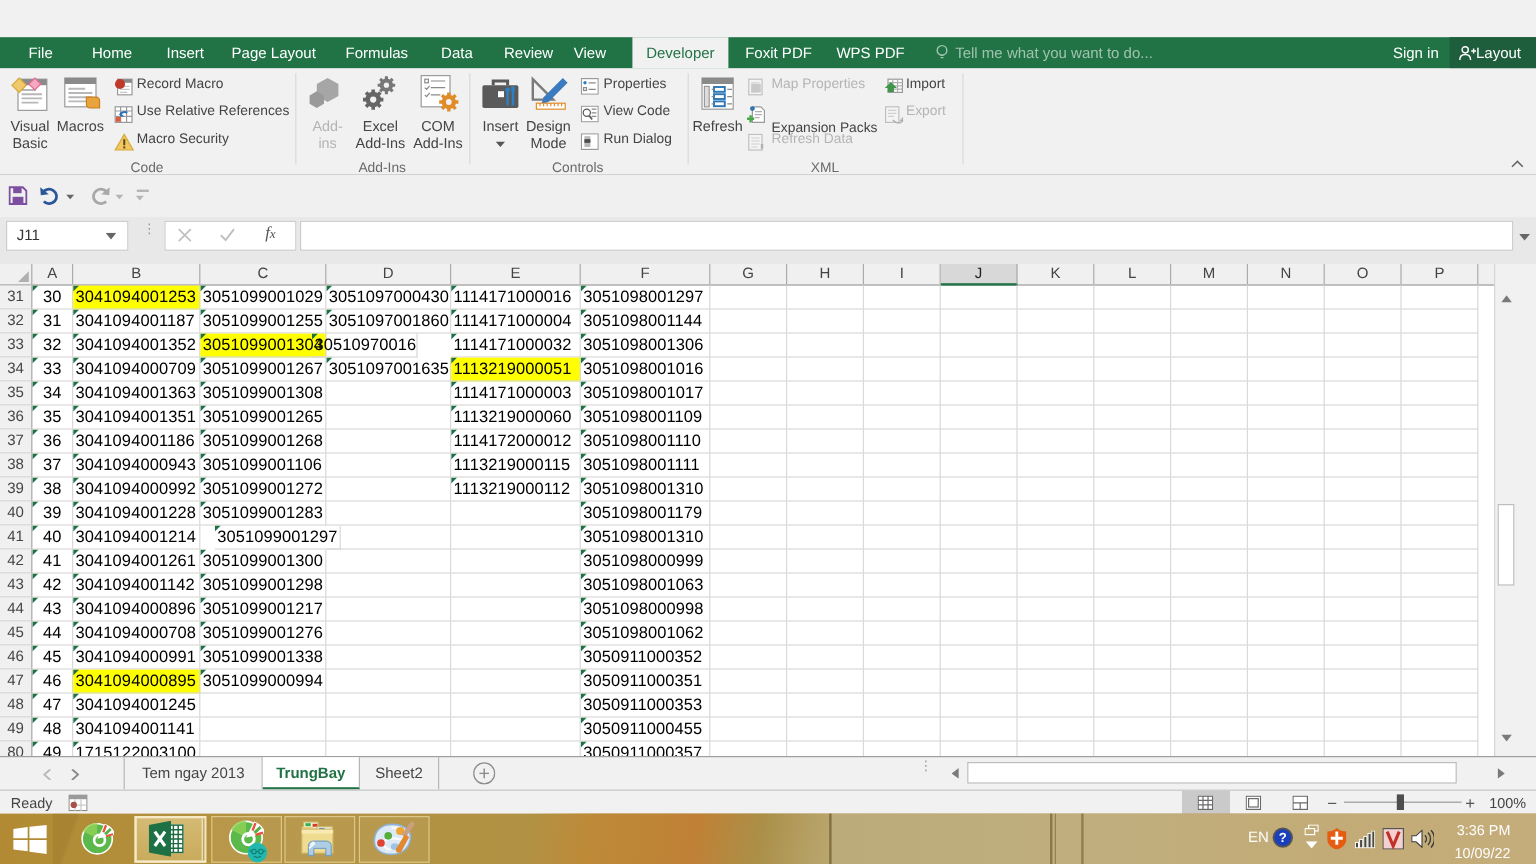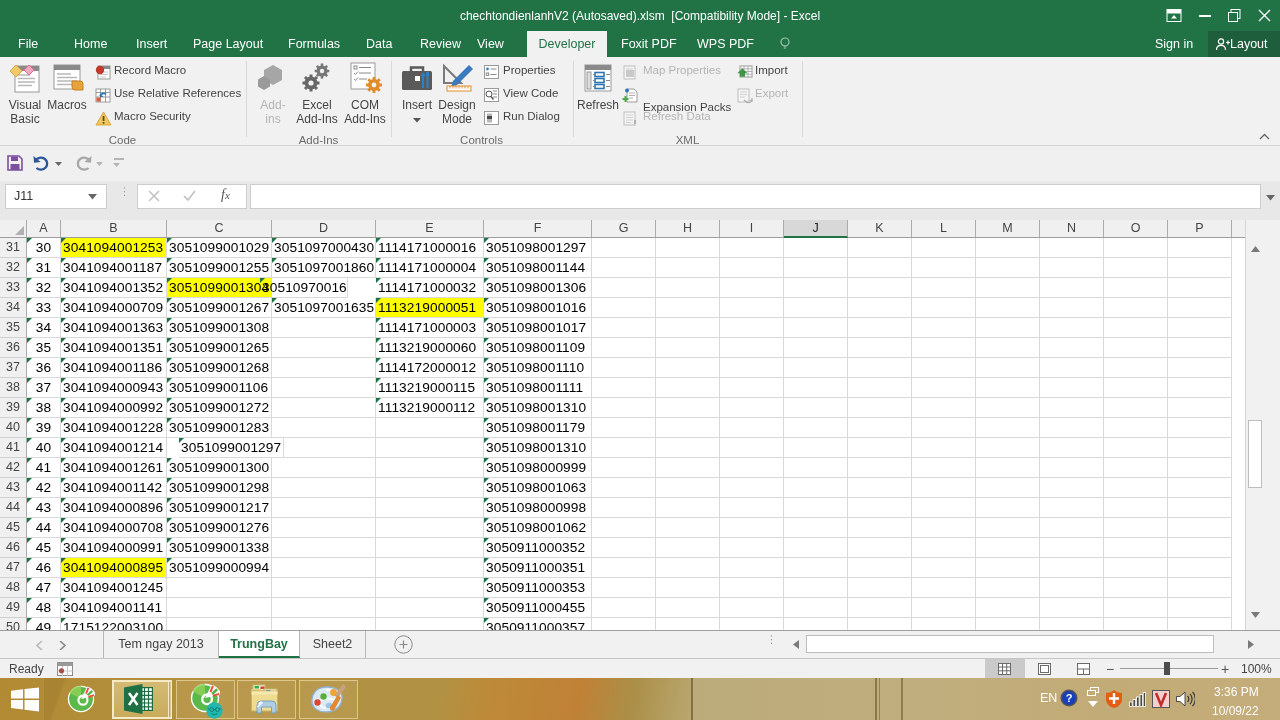--- a/index.html
+++ b/index.html
@@ -3,21 +3,21 @@
 * { margin:0; padding:0; box-sizing:border-box; }
 html,body { width:1280px; height:720px; overflow:hidden; font-family:"Liberation Sans", sans-serif; }
 #page { position:relative; width:1280px; height:720px; background:#f1f1f1; }
 .abs { position:absolute; }
 
 
 #titlebar { position:absolute; left:0; top:0; width:1280px; height:31px; background:#217346; color:#fff; }
 #titletext { position:absolute; top:9px; left:0; width:100%; text-align:center; font-size:12px; color:#fff; }
 
 #tabrow { position:absolute; left:0; top:31px; width:1280px; height:26px; background:#217346; }
-.rtab { position:absolute; top:0; height:26px; line-height:26px; color:#fff; font-size:12.5px; text-align:left; white-space:nowrap; }
+.rtab { position:absolute; top:0; height:26px; line-height:26px; color:#fff; font-size:12.5px; text-align:right; white-space:nowrap; }
 #devtab { position:absolute; left:527px; top:0; width:80px; height:26px; background:#f1f1f1; color:#217346; text-align:center; line-height:26px; font-size:12.5px; }
 
 #ribbon { position:absolute; left:0; top:57px; width:1280px; height:89px; background:#f1f1f1; border-bottom:1px solid #d2d2d2; }
 .gsep { position:absolute; top:4px; height:76px; width:1px; background:#d9d9d9; }
 .glabel { position:absolute; top:77px; height:14px; font-size:11.5px; color:#6a6a6a; text-align:center; }
 .bigbtn { position:absolute; top:3px; text-align:center; font-size:12px; color:#444; }
 .smalltxt { position:absolute; font-size:11.5px; color:#444; white-space:nowrap; }
 .smalltxt.dis { color:#b4b4b4; }
 
 #qat { position:absolute; left:0; top:146px; width:1280px; height:35px; background:#f0f0f0; }
@@ -51,56 +51,38 @@
 #taskbar { position:absolute; left:0; top:678px; width:1280px; height:42px;
   background:linear-gradient(95deg,#b28a33 0%,#b28e3a 8%,#b29242 20%,#b09245 40%,#b29548 52%,#b59a52 60%); }
 .tbtn { position:absolute; top:2px; width:59px; height:39px; }
 .tbtn.run { border:1px solid rgba(240,222,170,0.65); background:rgba(255,244,214,0.08); }
 .tbtn.active { border:2px solid rgba(250,240,210,0.9); background:linear-gradient(180deg,#d4ba74,#c9ab5c); }
 .traytext { position:absolute; color:#fdfdfd; font-size:12.5px; }
 </style></head>
 <body>
 <div id="page">
 
-<div id="titlebar">
-  <div id="titletext">chechtondienlanhV2 (Autosaved).xlsm&nbsp; [Compatibility Mode] - Excel</div>
-
-  <svg class="abs" style="left:1166px;top:8px" width="16" height="15" viewBox="0 0 16 15">
-    <rect x="1" y="1.5" width="14" height="12" fill="none" stroke="#fff" stroke-width="1"></rect>
-    <rect x="1" y="1.5" width="14" height="4" fill="#fff"></rect>
-    <path d="M8 7 L11 10.5 H5 Z" fill="#fff"></path>
-  </svg>
-  <svg class="abs" style="left:1199px;top:15px" width="12" height="2" viewBox="0 0 12 2">
-        <rect width="12" height="2" fill="#fff"></rect>
-      </svg>
-  <svg class="abs" style="left:1228px;top:9px" width="13" height="13" viewBox="0 0 13 13">
-    <rect x="3" y="0.5" width="9" height="9" fill="none" stroke="#fff"></rect>
-    <rect x="0.5" y="3.5" width="9" height="9" fill="#217346" stroke="#fff"></rect>
-  </svg>
-  <svg class="abs" style="left:1258px;top:9px" width="13" height="13" viewBox="0 0 13 13">
-    <path d="M1 1 L12 12 M12 1 L1 12" stroke="#fff" stroke-width="1.3"></path>
-  </svg>
-</div>
 
 <div id="tabrow">
   <div class="rtab" style="left:18px;width:26px">File</div>
   <div class="rtab" style="left:74px;width:36px">Home</div>
   <div class="rtab" style="left:136px;width:34px">Insert</div>
   <div class="rtab" style="left:193px;width:70px">Page Layout</div>
   <div class="rtab" style="left:288px;width:52px">Formulas</div>
   <div class="rtab" style="left:366px;width:28px">Data</div>
   <div class="rtab" style="left:420px;width:40px">Review</div>
   <div class="rtab" style="left:477px;width:28px">View</div>
   <div id="devtab">Developer</div>
   <div class="rtab" style="left:621px;width:52px">Foxit PDF</div>
   <div class="rtab" style="left:697px;width:52px">WPS PDF</div>
   <svg class="abs" style="left:778px;top:5px" width="14" height="16" viewBox="0 0 14 16">
     <circle cx="7" cy="6" r="4" fill="none" stroke="#9fc3ae" stroke-width="1.2"></circle>
     <path d="M5.5 10 h3 M5.8 12 h2.4" stroke="#9fc3ae" stroke-width="1.1"></path>
   </svg>
+  <div class="rtab" style="left:796px;width:170px;color:#9fc3ae;text-align:left">Tell me what you want to do...</div>
   <div class="rtab" style="left:1155px;width:44px">Sign in</div>
   <div class="abs" style="left:1208px;top:0;width:72px;height:26px;background:#1e5e3d"></div>
   <svg class="abs" style="left:1215px;top:6px" width="15" height="15" viewBox="0 0 15 15">
     <circle cx="6" cy="4.5" r="2.6" fill="none" stroke="#fff" stroke-width="1.2"></circle>
     <path d="M1.5 13 c0-3 2-4.6 4.5-4.6 s4.5 1.6 4.5 4.6" fill="none" stroke="#fff" stroke-width="1.2"></path>
     <path d="M11 5.5 h4 M13 3.5 v4" stroke="#fff" stroke-width="1.2"></path>
   </svg>
   <div class="rtab" style="left:1230px;width:36px">Layout</div>
 </div>
 
@@ -705,21 +687,21 @@
 <div class="cell" style="left:720px;width:64px"></div>
 <div class="cell" style="left:784px;width:64px"></div>
 <div class="cell" style="left:848px;width:64px"></div>
 <div class="cell" style="left:912px;width:64px"></div>
 <div class="cell" style="left:976px;width:64px"></div>
 <div class="cell" style="left:1040px;width:64px"></div>
 <div class="cell" style="left:1104px;width:64px"></div>
 <div class="cell" style="left:1168px;width:64px"></div>
 </div>
 <div class="row" style="top:398px">
-<div class="rh">50</div>
+<div class="rh">80</div>
 <div class="cell ctr" style="left:27px;width:34px"><i class="tri"></i>49</div>
 <div class="cell" style="left:61px;width:106px"><i class="tri"></i>1715122003100</div>
 <div class="cell" style="left:167px;width:105px"></div>
 <div class="cell" style="left:272px;width:104px"></div>
 <div class="cell" style="left:376px;width:108px"></div>
 <div class="cell" style="left:484px;width:108px"><i class="tri"></i>3050911000357</div>
 <div class="cell" style="left:592px;width:64px"></div>
 <div class="cell" style="left:656px;width:64px"></div>
 <div class="cell" style="left:720px;width:64px"></div>
 <div class="cell" style="left:784px;width:64px"></div>

